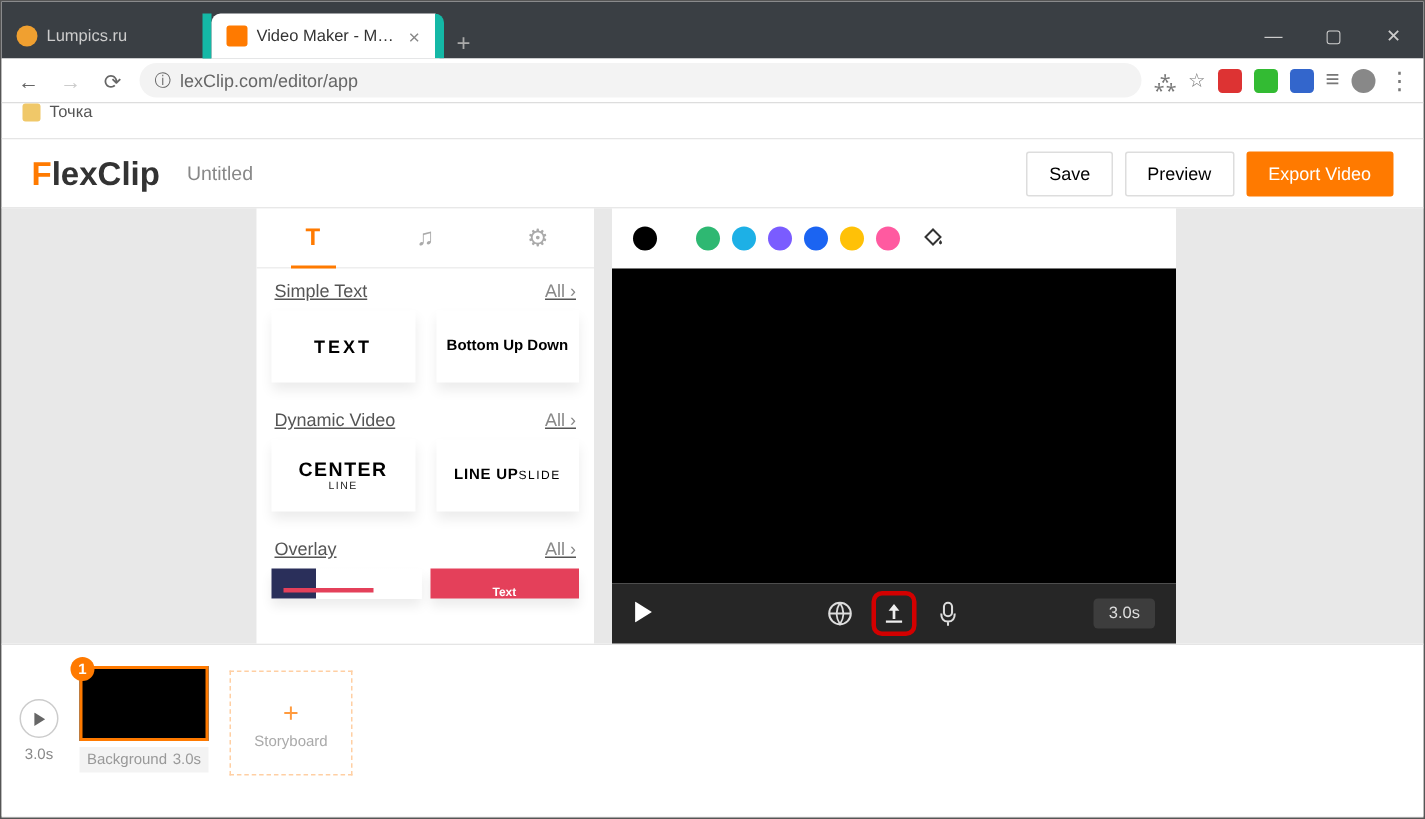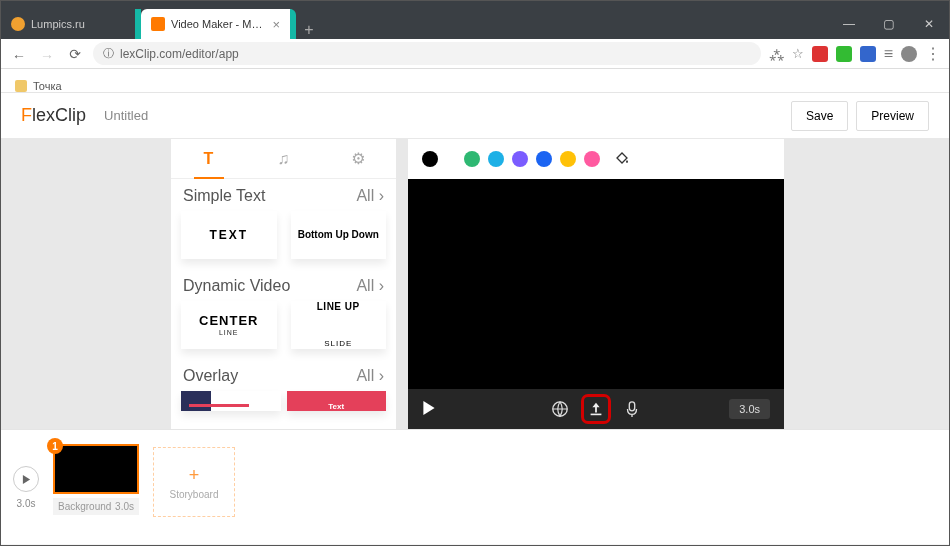--- a/index.html
+++ b/index.html
@@ -15,49 +15,49 @@
     .new-tab { width: 26px; display:flex; align-items:center; justify-content:center; color:#aaa; font-size: 16px; }
     .win-controls { margin-left: auto; display:flex; height: 30px; }
     .win-btn { width: 40px; display:flex; align-items:center; justify-content:center; color:#ccc; font-size:12px; }
     
     .addr-bar { background: #fff; height: 30px; display:flex; align-items:center; padding: 0 8px; gap: 8px; border-bottom: 1px solid #ddd; }
     .nav-btn { color: #666; font-size: 14px; width: 20px; text-align:center; }
     .url-field { flex:1; font-size: 12px; color:#666; padding: 4px 10px; background:#f3f3f3; border-radius:12px; display:flex; align-items:center; gap:6px; }
     .ext-icons { display:flex; gap:8px; align-items:center; }
     .ext-ic { width: 16px; height: 16px; border-radius:3px; }
     
-    .bookmark-bar { background:#fff; height: 24px; display:flex; align-items:flex-end; padding: 0 14px; font-size:11px; color:#555; gap:6px; border-bottom:1px solid #e5e5e5;}
+    .bookmark-bar { background:#fff; height: 24px; display:flex; align-items:flex-start; padding: 0 14px; font-size:11px; color:#555; gap:6px; border-bottom:1px solid #e5e5e5;}
     .bm-ic { width:12px; height:12px; background:#f0c869; border-radius:2px; }
     
     
     .app-header { background:#fff; height: 46px; display:flex; align-items:center; padding: 0 20px; border-bottom: 1px solid #e8e8e8; }
-    .logo { font-size: 18px; font-weight: 400; }
+    .logo { font-size: 22px; font-weight: 700; }
     .logo .f { color:#ff7a00; }
     .logo .rest { color:#333; }
     .title { margin-left: 18px; color:#888; font-size:13px; }
     .header-right { margin-left:auto; display:flex; gap:8px; }
     .hbtn { padding: 7px 14px; font-size:12px; border:1px solid #ddd; background:#fff; border-radius:2px; cursor:pointer; }
     .hbtn.export { background:#ff7a00; color:#fff; border-color:#ff7a00; font-weight:500; }
     .hbtn.signup { color:#ff7a00; border-color:#ff7a00; }
     
     
     .main { display:flex; background:#e8e8e8; height: 290px; padding: 0; }
     .left-panel { width: 225px; margin-left: 170px; background:#fff; display:flex; flex-direction:column; }
     .panel-tabs { display:flex; height: 40px; border-bottom:1px solid #eee; }
     .ptab { flex:1; display:flex; align-items:center; justify-content:center; color:#aaa; font-size:16px; position:relative; cursor:pointer; }
     .ptab.active { color:#ff7a00; }
     .ptab.active::after { content:''; position:absolute; bottom:-1px; left:30%; right:30%; height:2px; background:#ff7a00; }
-    .section-head { display:flex; justify-content:space-between; padding: 8px 12px 6px; font-size:16px; color:#555; }
+    .section-head { display:flex; justify-content:space-between; padding: 8px 12px 6px; font-size:12px; color:#555;text-decoration:underline; }
     .section-head .all { color:#888; cursor:pointer; }
     .text-items { display:flex; gap:14px; padding: 0 10px 10px; }
     .text-card { flex:1; height: 48px; background:#fff; display:flex; align-items:center; justify-content:center; font-size:10px; font-weight:700; text-align:center; line-height:1.2; box-shadow: 0 5px 8px rgba(0,0,0,.08); cursor:pointer; }
     .text-card.center-line { flex-direction:column; font-size: 11px; }
     .text-card.center-line .main-t { text-decoration-color:#e4405a; font-size:13px; letter-spacing:1px; }
     .text-card.center-line .sub-t { font-size:7px; font-weight:400; letter-spacing:1px; color:#222;}
-    .text-card.lineup { flex-direction:column;justify-content:space-between; }
+    .text-card.lineup { flex-direction:row; }
     .text-card.lineup .main-t { font-size:10px; letter-spacing:.5px;}
     .text-card.lineup .sub-t { font-size:8px; font-weight:400; letter-spacing:1px; }
     .overlay-items { display:flex; gap:6px; padding:0 10px 0; }
     .ov-card { flex:1; height: 20px; overflow:hidden; box-shadow: 0 5px 8px rgba(0,0,0,.08);}
     .ov1 { background: linear-gradient(90deg, #2a2f5a 0%, #2a2f5a 30%, #fff 30%); position:relative;}
     .ov1::after{content:'';position:absolute;left:8px;top:13px;width:60px;height:3px;background:#e4405a;}
     .ov2 { background:#e4405a; display:flex; align-items:flex-end; justify-content:center; color:#fff; font-size:8px; font-weight:700;}
     
     .right-panel { flex:1; margin-left: 12px; margin-right: 165px; display:flex; flex-direction:column; }
     .color-row { height: 40px; background:#fff; display:flex; align-items:center; padding: 0 14px; gap:8px; }
@@ -130,20 +130,21 @@
 </div>
 
 <div class="app-header">
   <span class="logo">
     <span class="f">F</span><span class="rest">lexClip</span>
   </span>
   <span class="title">Untitled</span>
   <div class="header-right">
     <button class="hbtn">Save</button>
     <button class="hbtn">Preview</button>
+    <button class="hbtn export">Export Video</button>
   </div>
 </div>
 
 <div class="main">
   <div class="left-panel">
     <div class="panel-tabs">
       <div class="ptab active">
           <span style="font-weight:700">T</span>
         </div>
       <div class="ptab">

